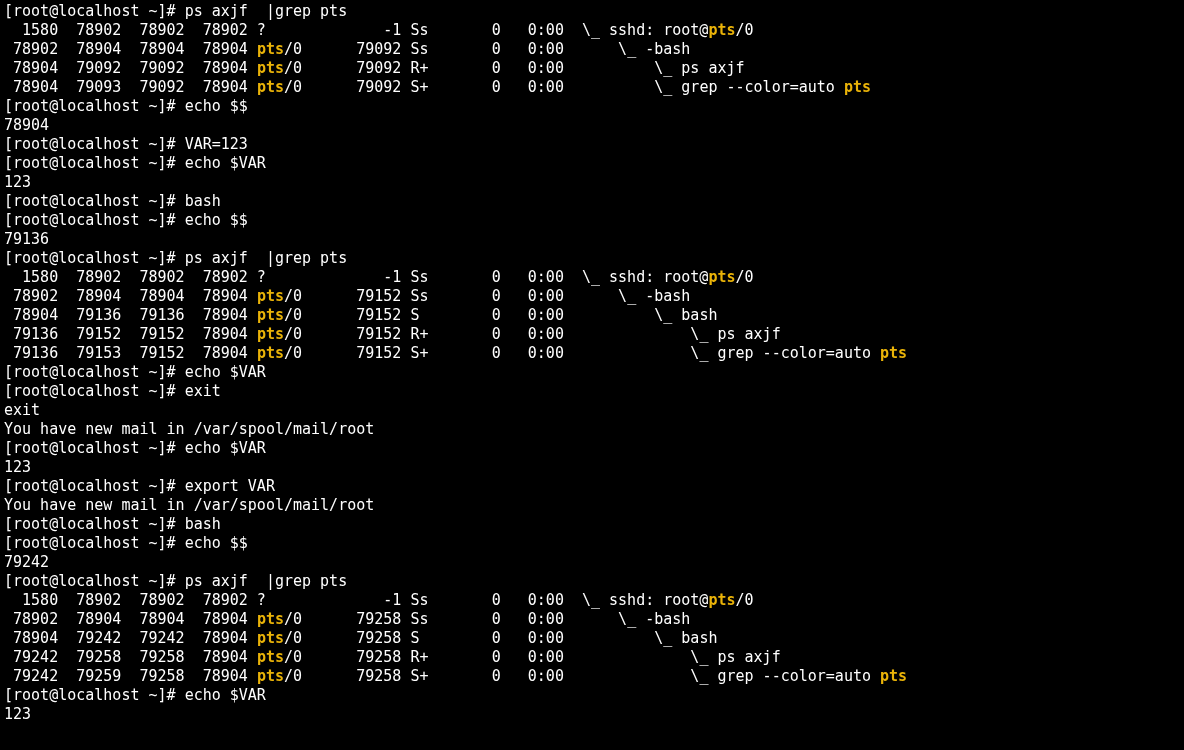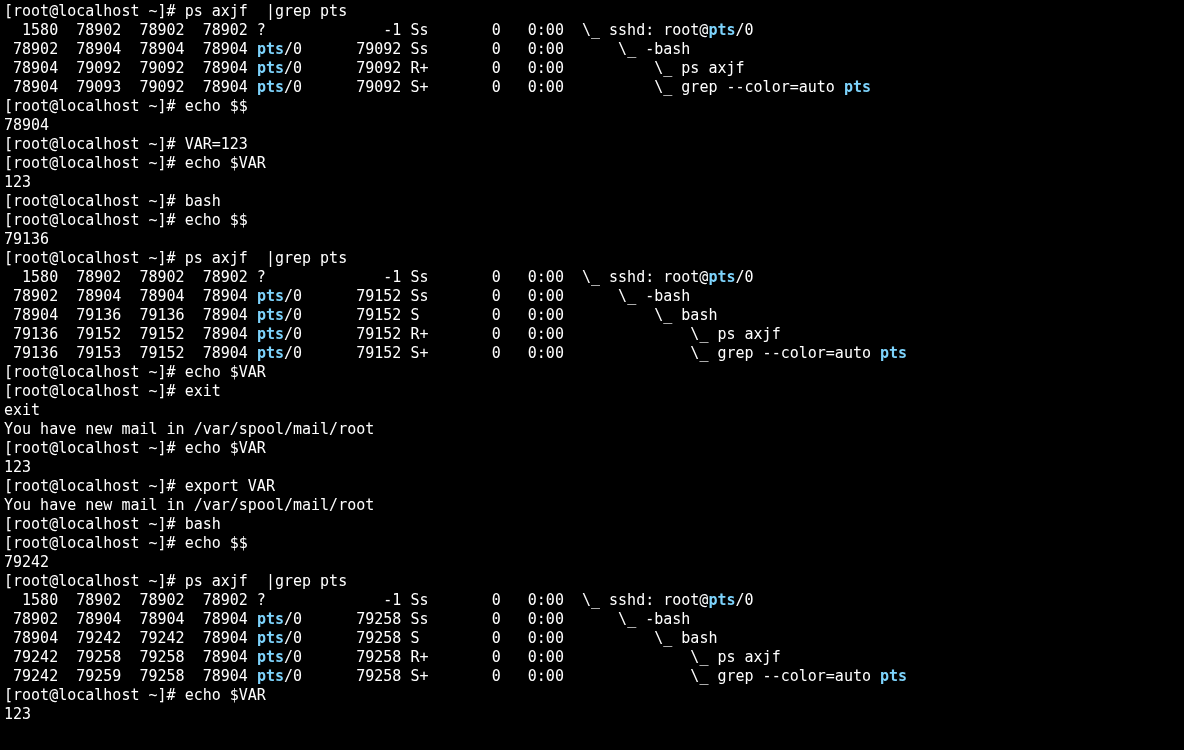--- a/index.html
+++ b/index.html
@@ -12,18 +12,18 @@
     line-height: 19px;
     width: 1184px;
     height: 750px;
     overflow: hidden;
   }
   .terminal {
     padding: 2px 4px;
     white-space: pre;
   }
   .line { display: block; }
-  .hl { color: #7dd3fc; font-weight: bold; }
+  .hl { color: #eab308; font-weight: bold; }
 </style>
 </head>
 <body>
 
 <div class="terminal" id="term"><span class="line"><span>[root@localhost ~]# </span><span>ps axjf  |grep pts</span></span><span class="line">  1580  78902  78902  78902 ?             -1 Ss       0   0:00  \_ sshd: root@<span class="hl">pts</span>/0</span><span class="line"> 78902  78904  78904  78904 <span class="hl">pts</span>/0      79092 Ss       0   0:00      \_ -bash</span><span class="line"> 78904  79092  79092  78904 <span class="hl">pts</span>/0      79092 R+       0   0:00          \_ ps axjf</span><span class="line"> 78904  79093  79092  78904 <span class="hl">pts</span>/0      79092 S+       0   0:00          \_ grep --color=auto <span class="hl">pts</span></span><span class="line"><span>[root@localhost ~]# </span><span>echo $$</span></span><span class="line">78904</span><span class="line"><span>[root@localhost ~]# </span><span>VAR=123</span></span><span class="line"><span>[root@localhost ~]# </span><span>echo $VAR</span></span><span class="line">123</span><span class="line"><span>[root@localhost ~]# </span><span>bash</span></span><span class="line"><span>[root@localhost ~]# </span><span>echo $$</span></span><span class="line">79136</span><span class="line"><span>[root@localhost ~]# </span><span>ps axjf  |grep pts</span></span><span class="line">  1580  78902  78902  78902 ?             -1 Ss       0   0:00  \_ sshd: root@<span class="hl">pts</span>/0</span><span class="line"> 78902  78904  78904  78904 <span class="hl">pts</span>/0      79152 Ss       0   0:00      \_ -bash</span><span class="line"> 78904  79136  79136  78904 <span class="hl">pts</span>/0      79152 S        0   0:00          \_ bash</span><span class="line"> 79136  79152  79152  78904 <span class="hl">pts</span>/0      79152 R+       0   0:00              \_ ps axjf</span><span class="line"> 79136  79153  79152  78904 <span class="hl">pts</span>/0      79152 S+       0   0:00              \_ grep --color=auto <span class="hl">pts</span></span><span class="line"><span>[root@localhost ~]# </span><span>echo $VAR</span></span><span class="line"></span><span class="line"><span>[root@localhost ~]# </span><span>exit</span></span><span class="line">exit</span><span class="line">You have new mail in /var/spool/mail/root</span><span class="line"><span>[root@localhost ~]# </span><span>echo $VAR</span></span><span class="line">123</span><span class="line"><span>[root@localhost ~]# </span><span>export VAR</span></span><span class="line">You have new mail in /var/spool/mail/root</span><span class="line"><span>[root@localhost ~]# </span><span>bash</span></span><span class="line"><span>[root@localhost ~]# </span><span>echo $$</span></span><span class="line">79242</span><span class="line"><span>[root@localhost ~]# </span><span>ps axjf  |grep pts</span></span><span class="line">  1580  78902  78902  78902 ?             -1 Ss       0   0:00  \_ sshd: root@<span class="hl">pts</span>/0</span><span class="line"> 78902  78904  78904  78904 <span class="hl">pts</span>/0      79258 Ss       0   0:00      \_ -bash</span><span class="line"> 78904  79242  79242  78904 <span class="hl">pts</span>/0      79258 S        0   0:00          \_ bash</span><span class="line"> 79242  79258  79258  78904 <span class="hl">pts</span>/0      79258 R+       0   0:00              \_ ps axjf</span><span class="line"> 79242  79259  79258  78904 <span class="hl">pts</span>/0      79258 S+       0   0:00              \_ grep --color=auto <span class="hl">pts</span></span><span class="line"><span>[root@localhost ~]# </span><span>echo $VAR</span></span><span class="line">123</span></div>
 
 </body></html>

